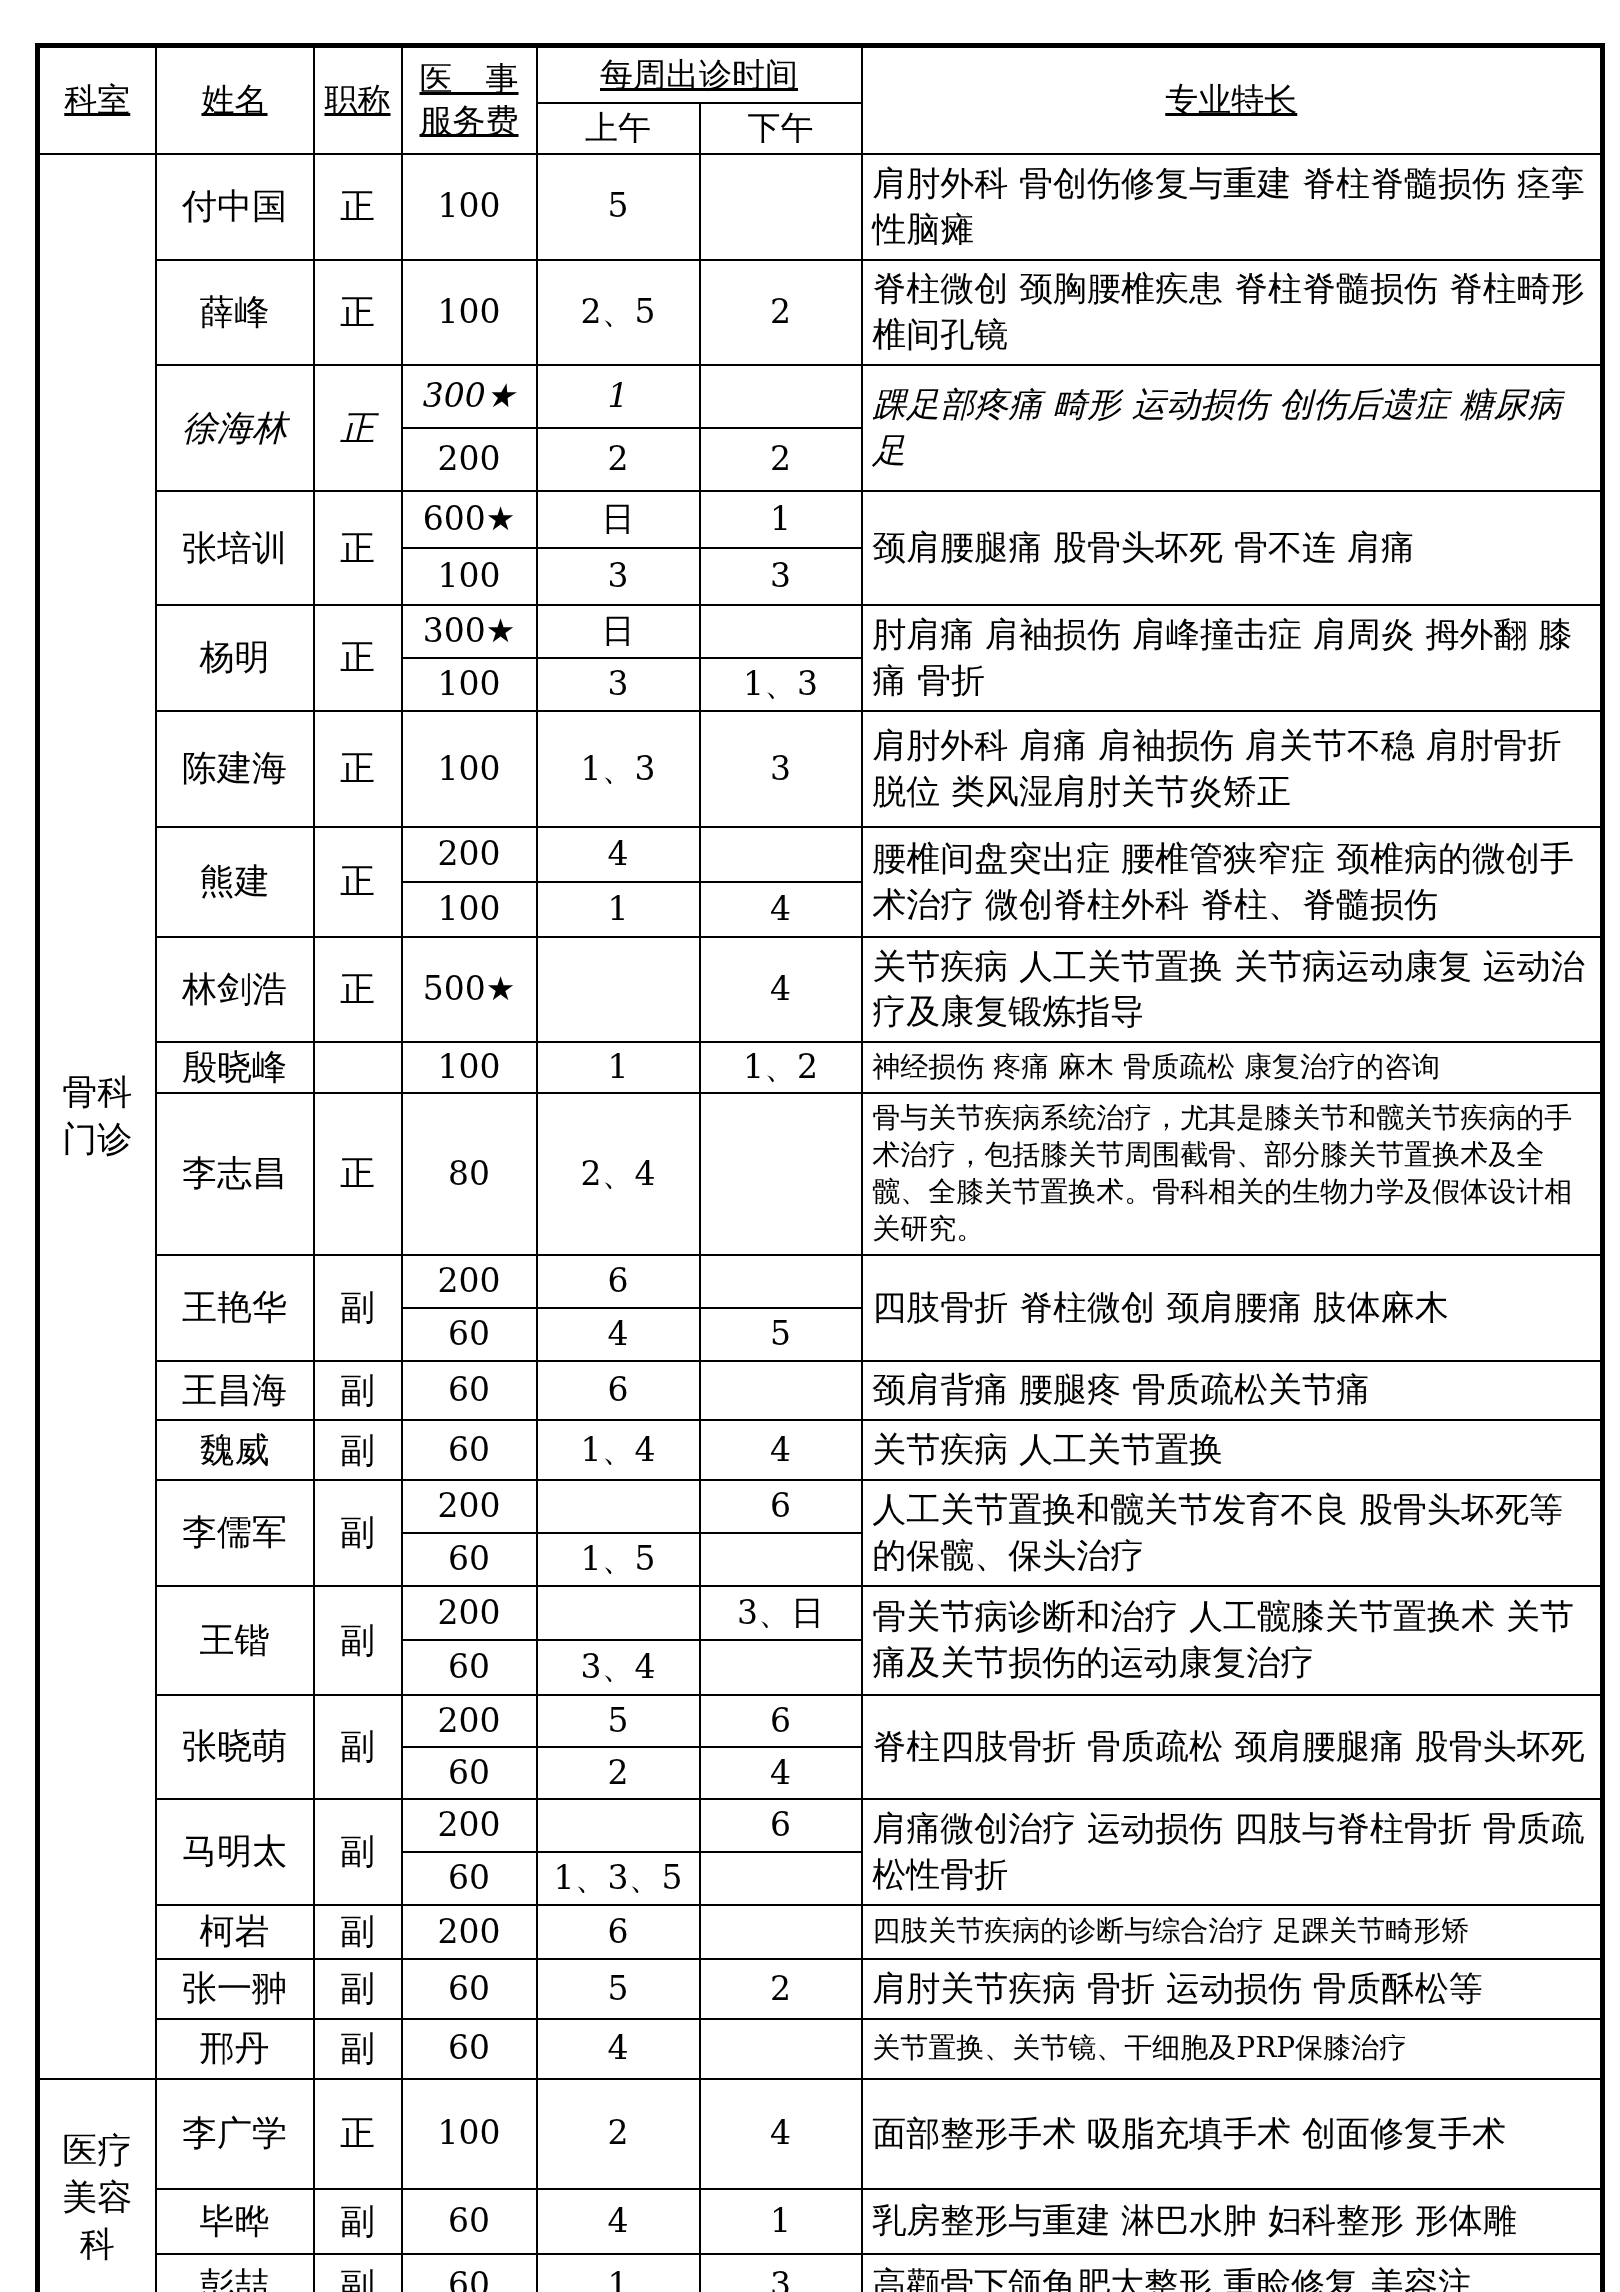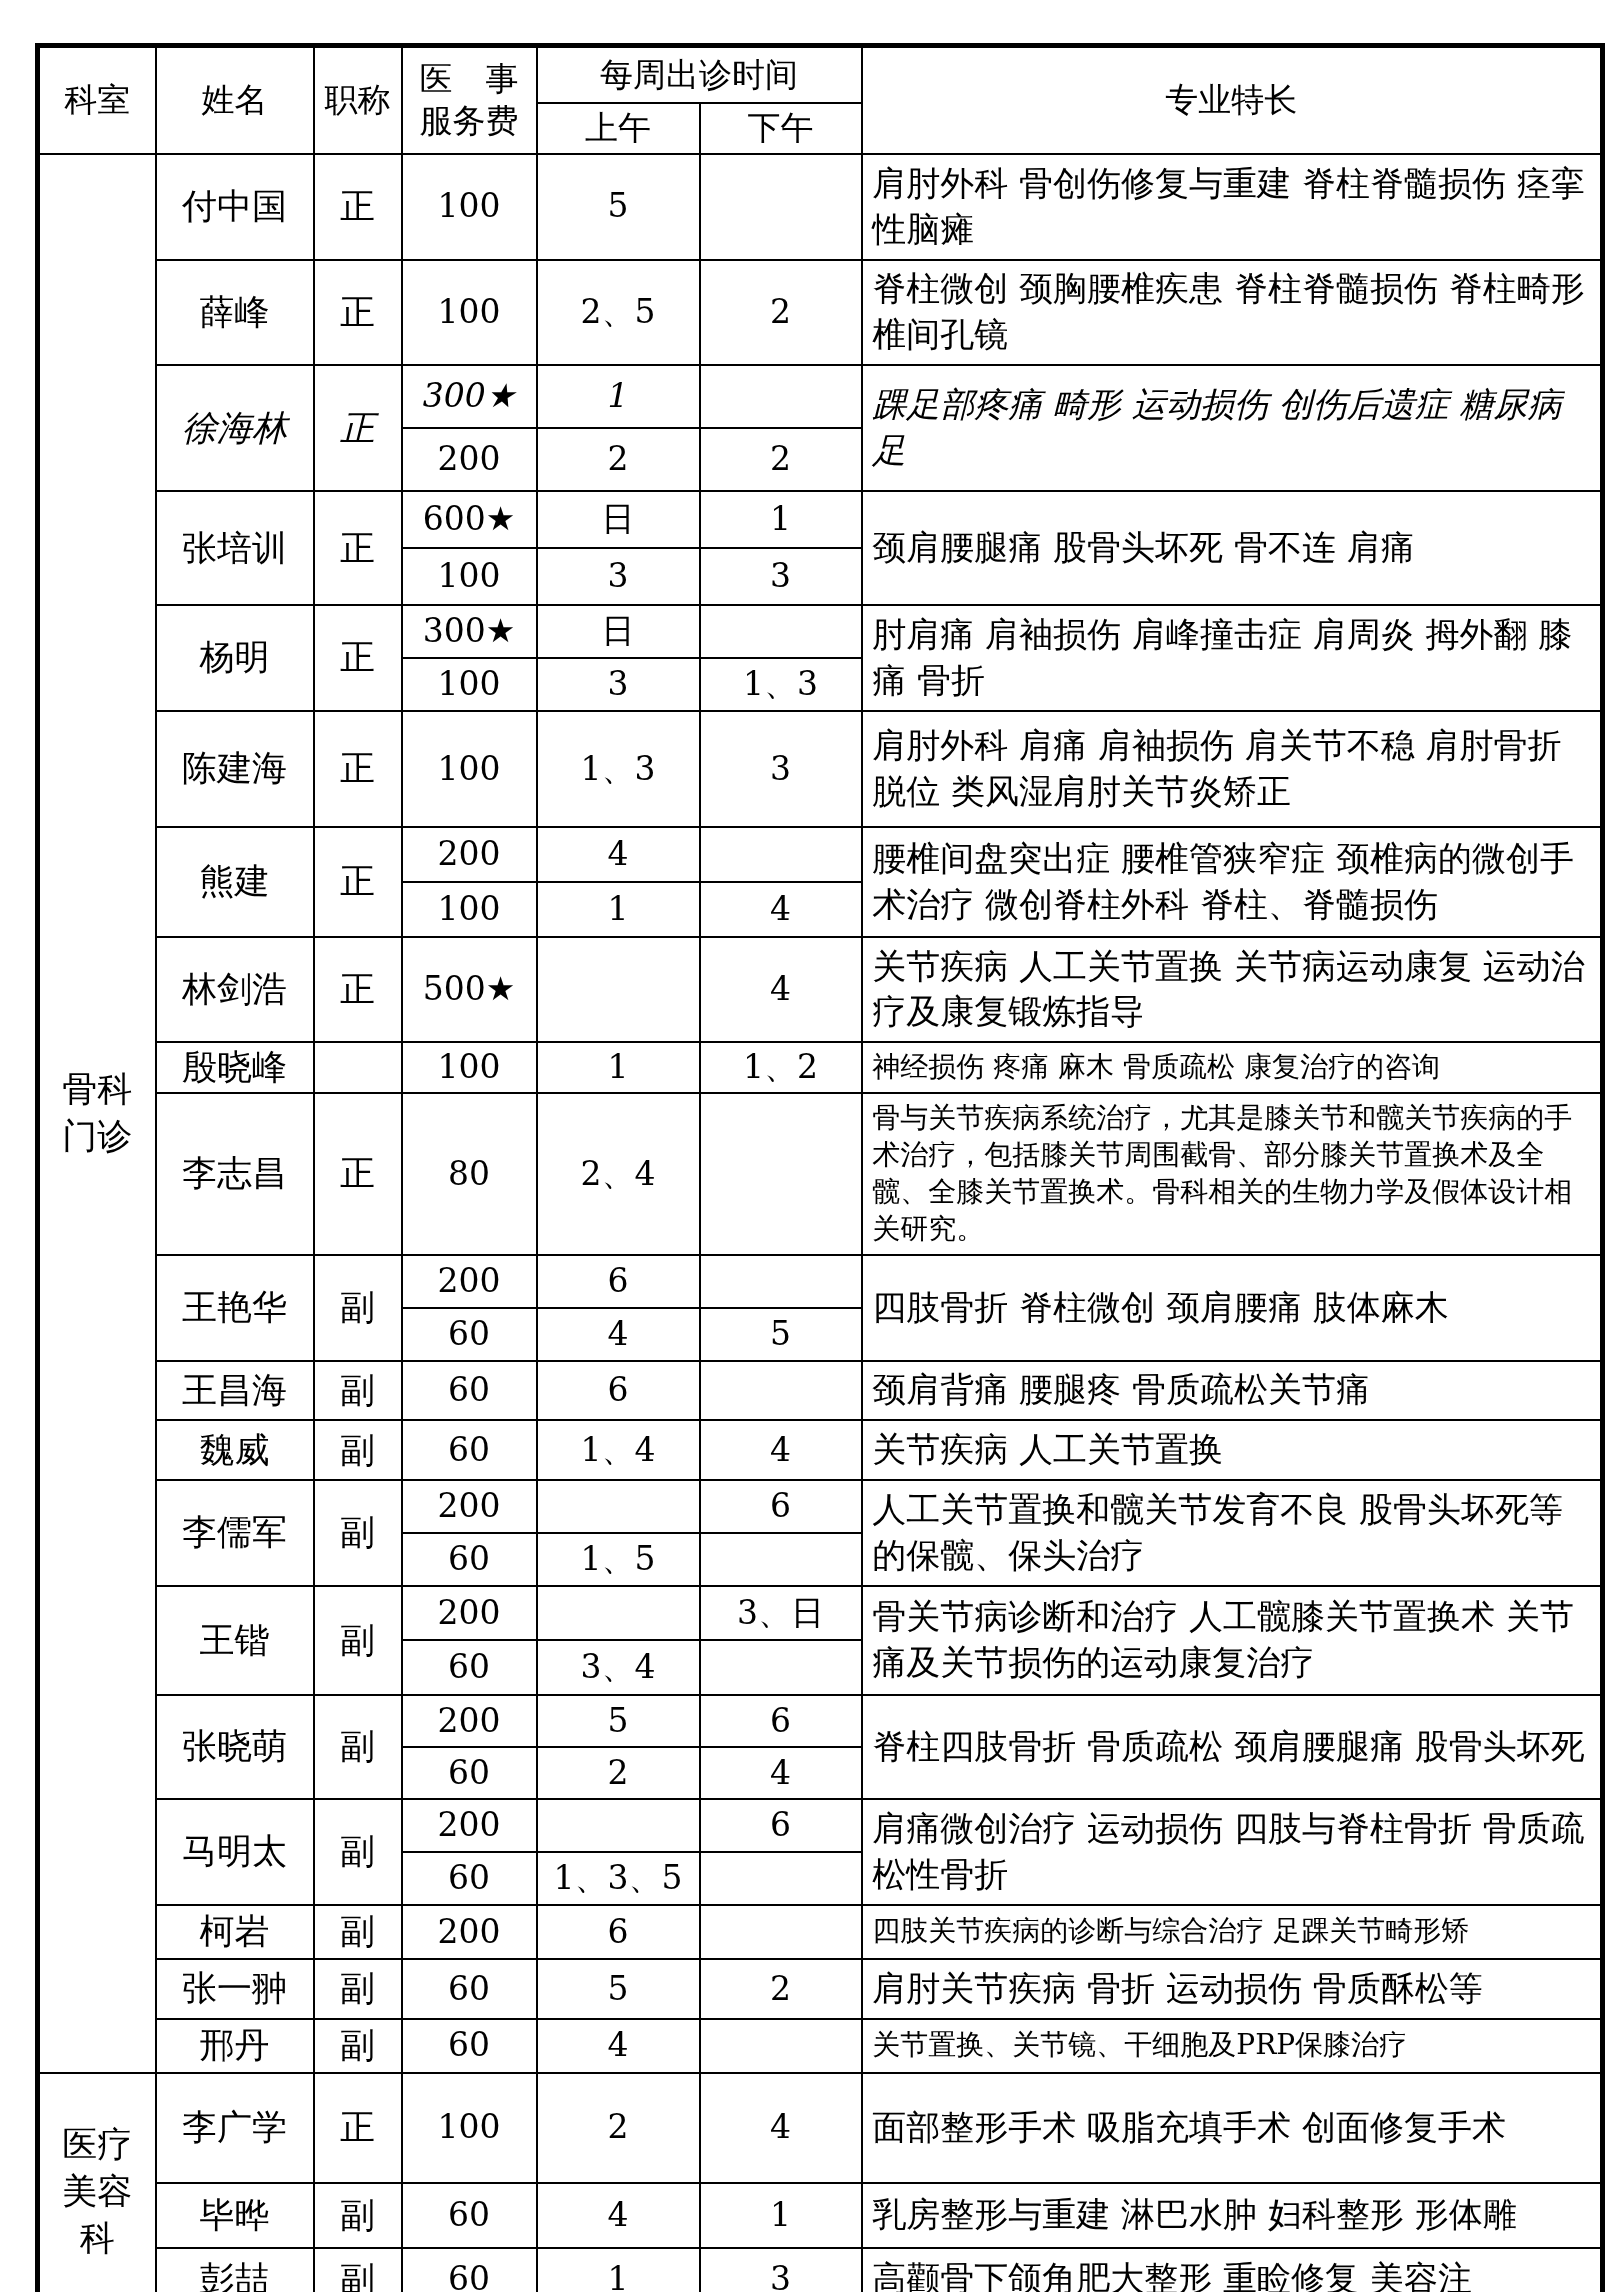--- a/index.html
+++ b/index.html
@@ -26,21 +26,21 @@
     <colgroup>
       <col style="width:118px">
       <col style="width:158px">
       <col style="width:88px">
       <col style="width:135px">
       <col style="width:163px">
       <col style="width:162px">
       <col style="width:741px">
     </colgroup>
     <thead>
-      <tr style="height:57px;">
+      <tr style="height:57px;text-decoration:underline;">
         <td class="hdr" rowspan="2">科室</td>
         <td class="hdr" rowspan="2">姓名</td>
         <td class="hdr" rowspan="2">职称</td>
         <td class="hdr fee-hdr" rowspan="2">
           <div>医　事</div>
           <div>服务费</div>
         </td>
         <td class="hdr" colspan="2">每周出诊时间</td>
         <td class="hdr" rowspan="2">专业特长</td>
       </tr>
@@ -244,21 +244,21 @@
           <td class="spec-cell sm" rowspan="1">四肢关节疾病的诊断与综合治疗  足踝关节畸形矫</td>
         </tr>
         <tr style="height: 59px;">
           <td class="name-cell" rowspan="1">张一翀</td>
           <td class="title-cell" rowspan="1">副</td>
           <td class="num-cell">60</td>
           <td class="num-cell">5</td>
           <td class="num-cell">2</td>
           <td class="spec-cell" rowspan="1">肩肘关节疾病  骨折  运动损伤  骨质酥松等</td>
         </tr>
-        <tr style="height: 54px;">
+        <tr style="height: 60px;">
           <td class="name-cell" rowspan="1">邢丹</td>
           <td class="title-cell" rowspan="1">副</td>
           <td class="num-cell">60</td>
           <td class="num-cell">4</td>
           <td class="num-cell"></td>
           <td class="spec-cell sm" rowspan="1">关节置换、关节镜、干细胞及PRP保膝治疗</td>
         </tr>
         <tr style="height: 110px;">
           <td class="dept-cell" rowspan="3">
             <div>医疗</div>

